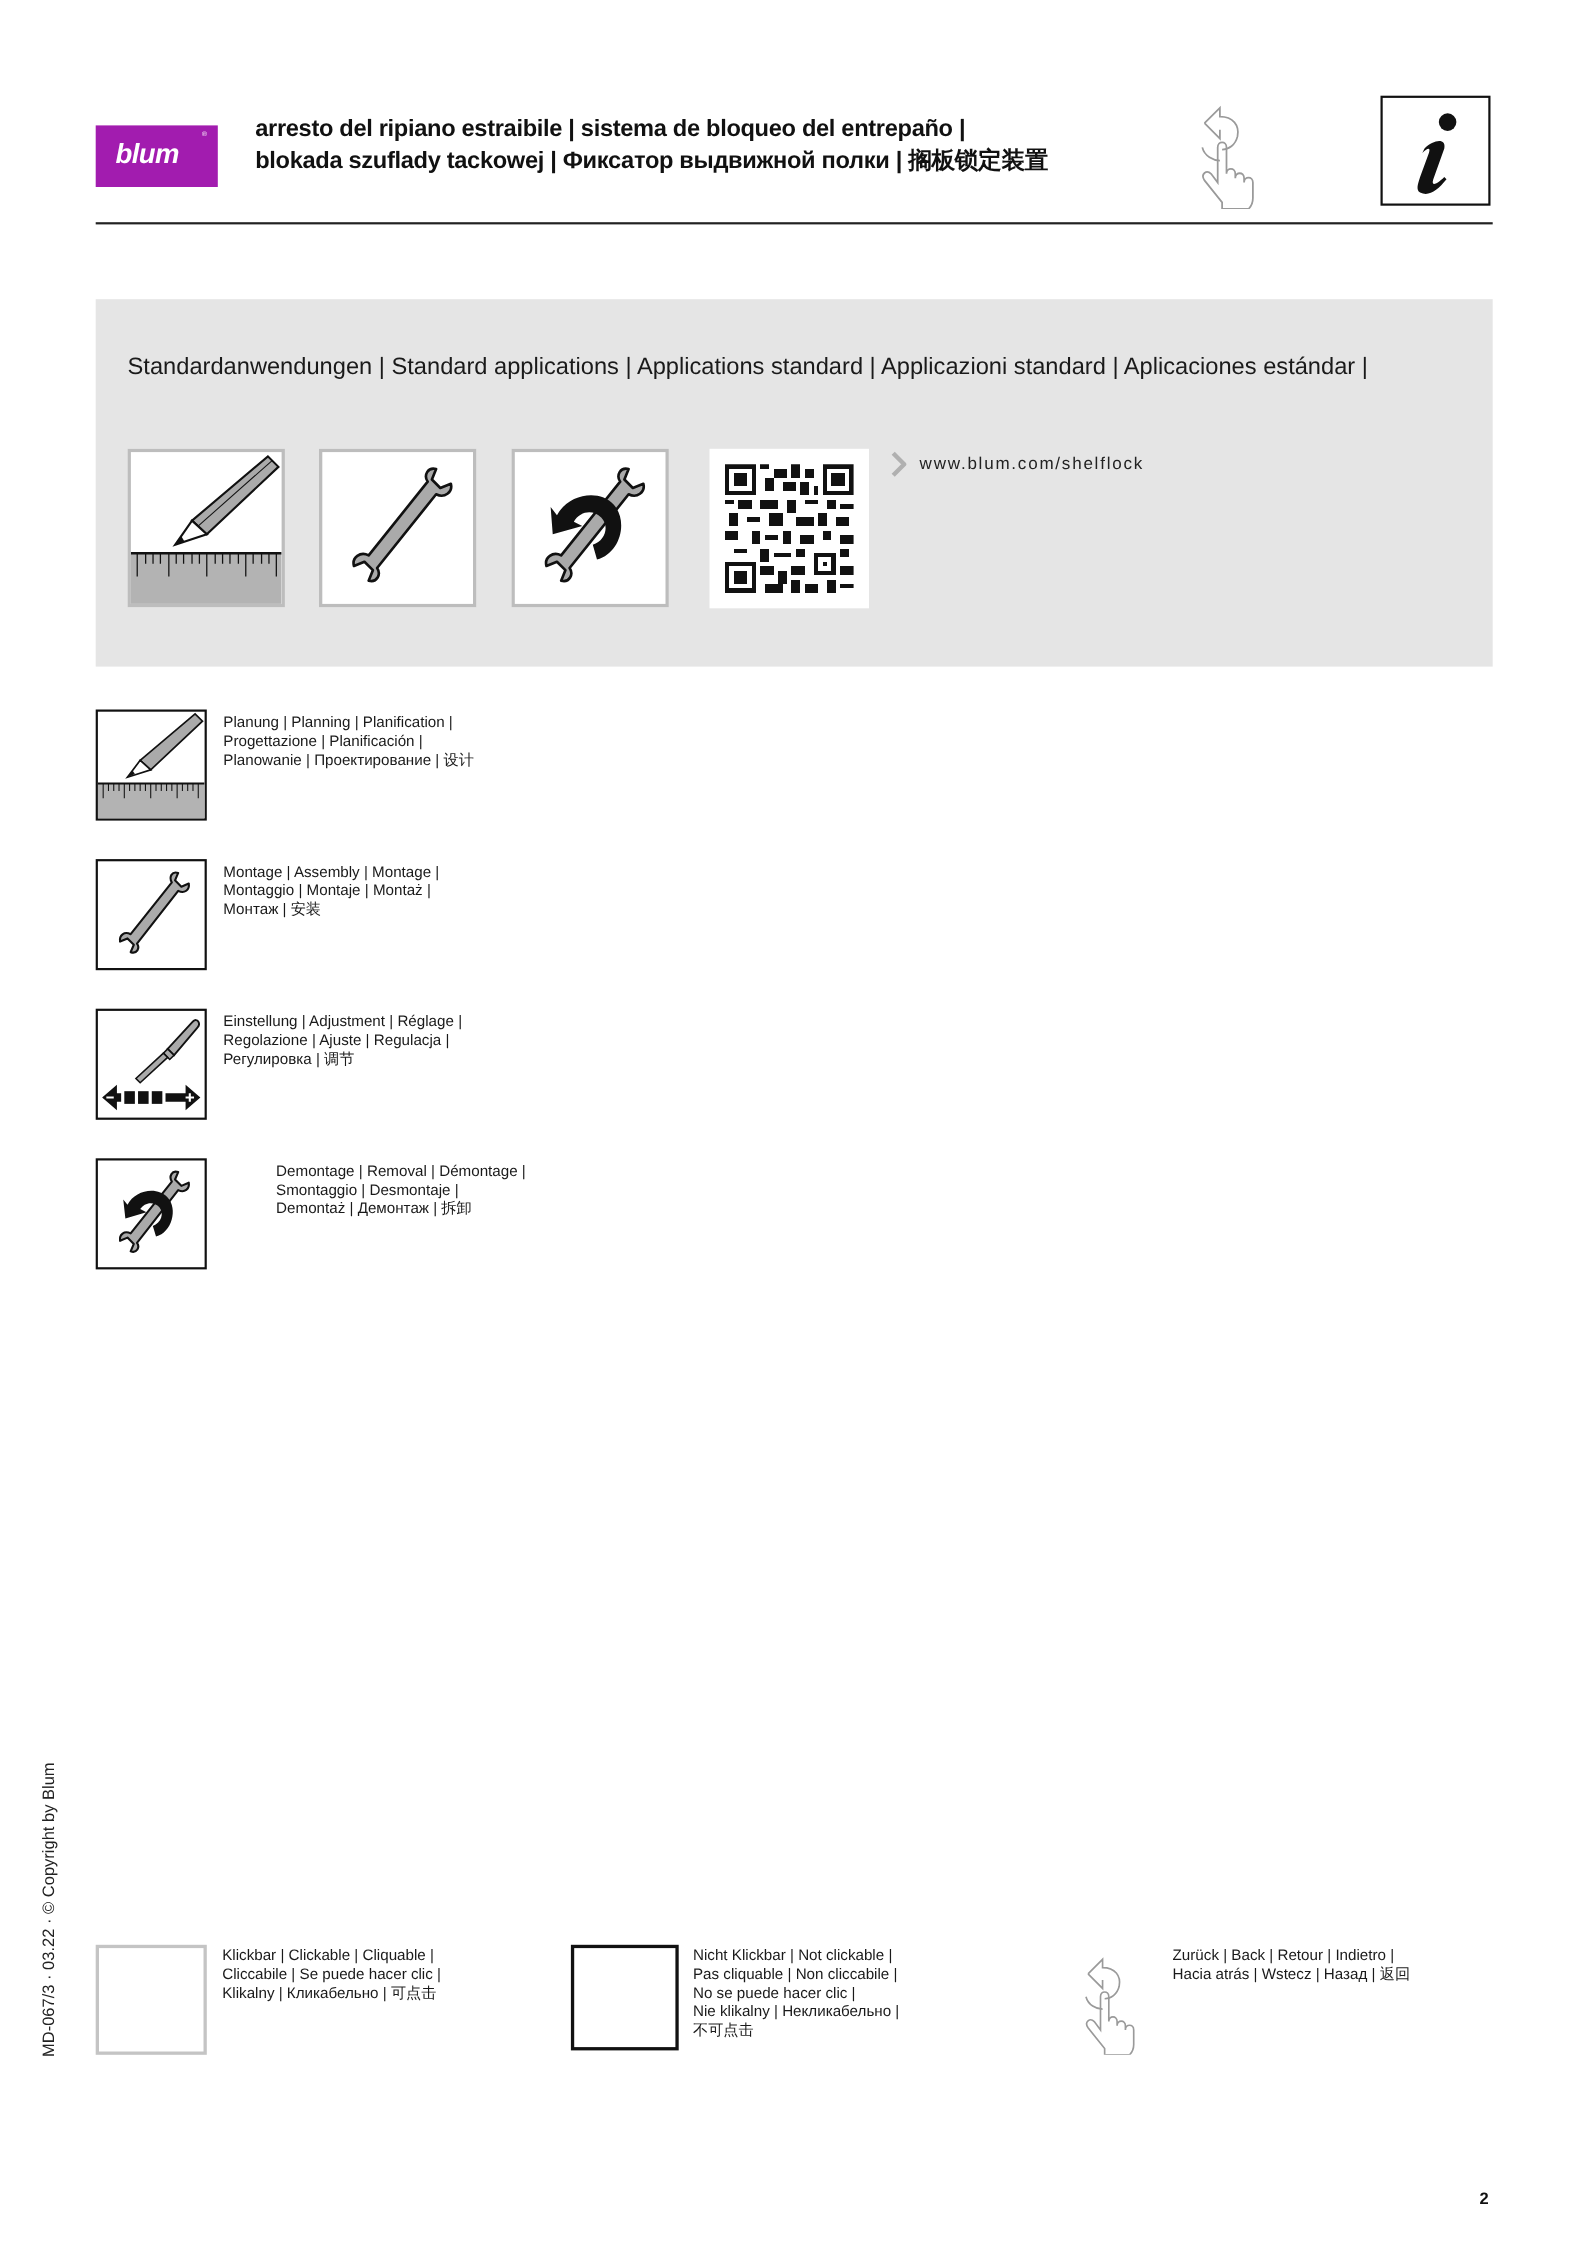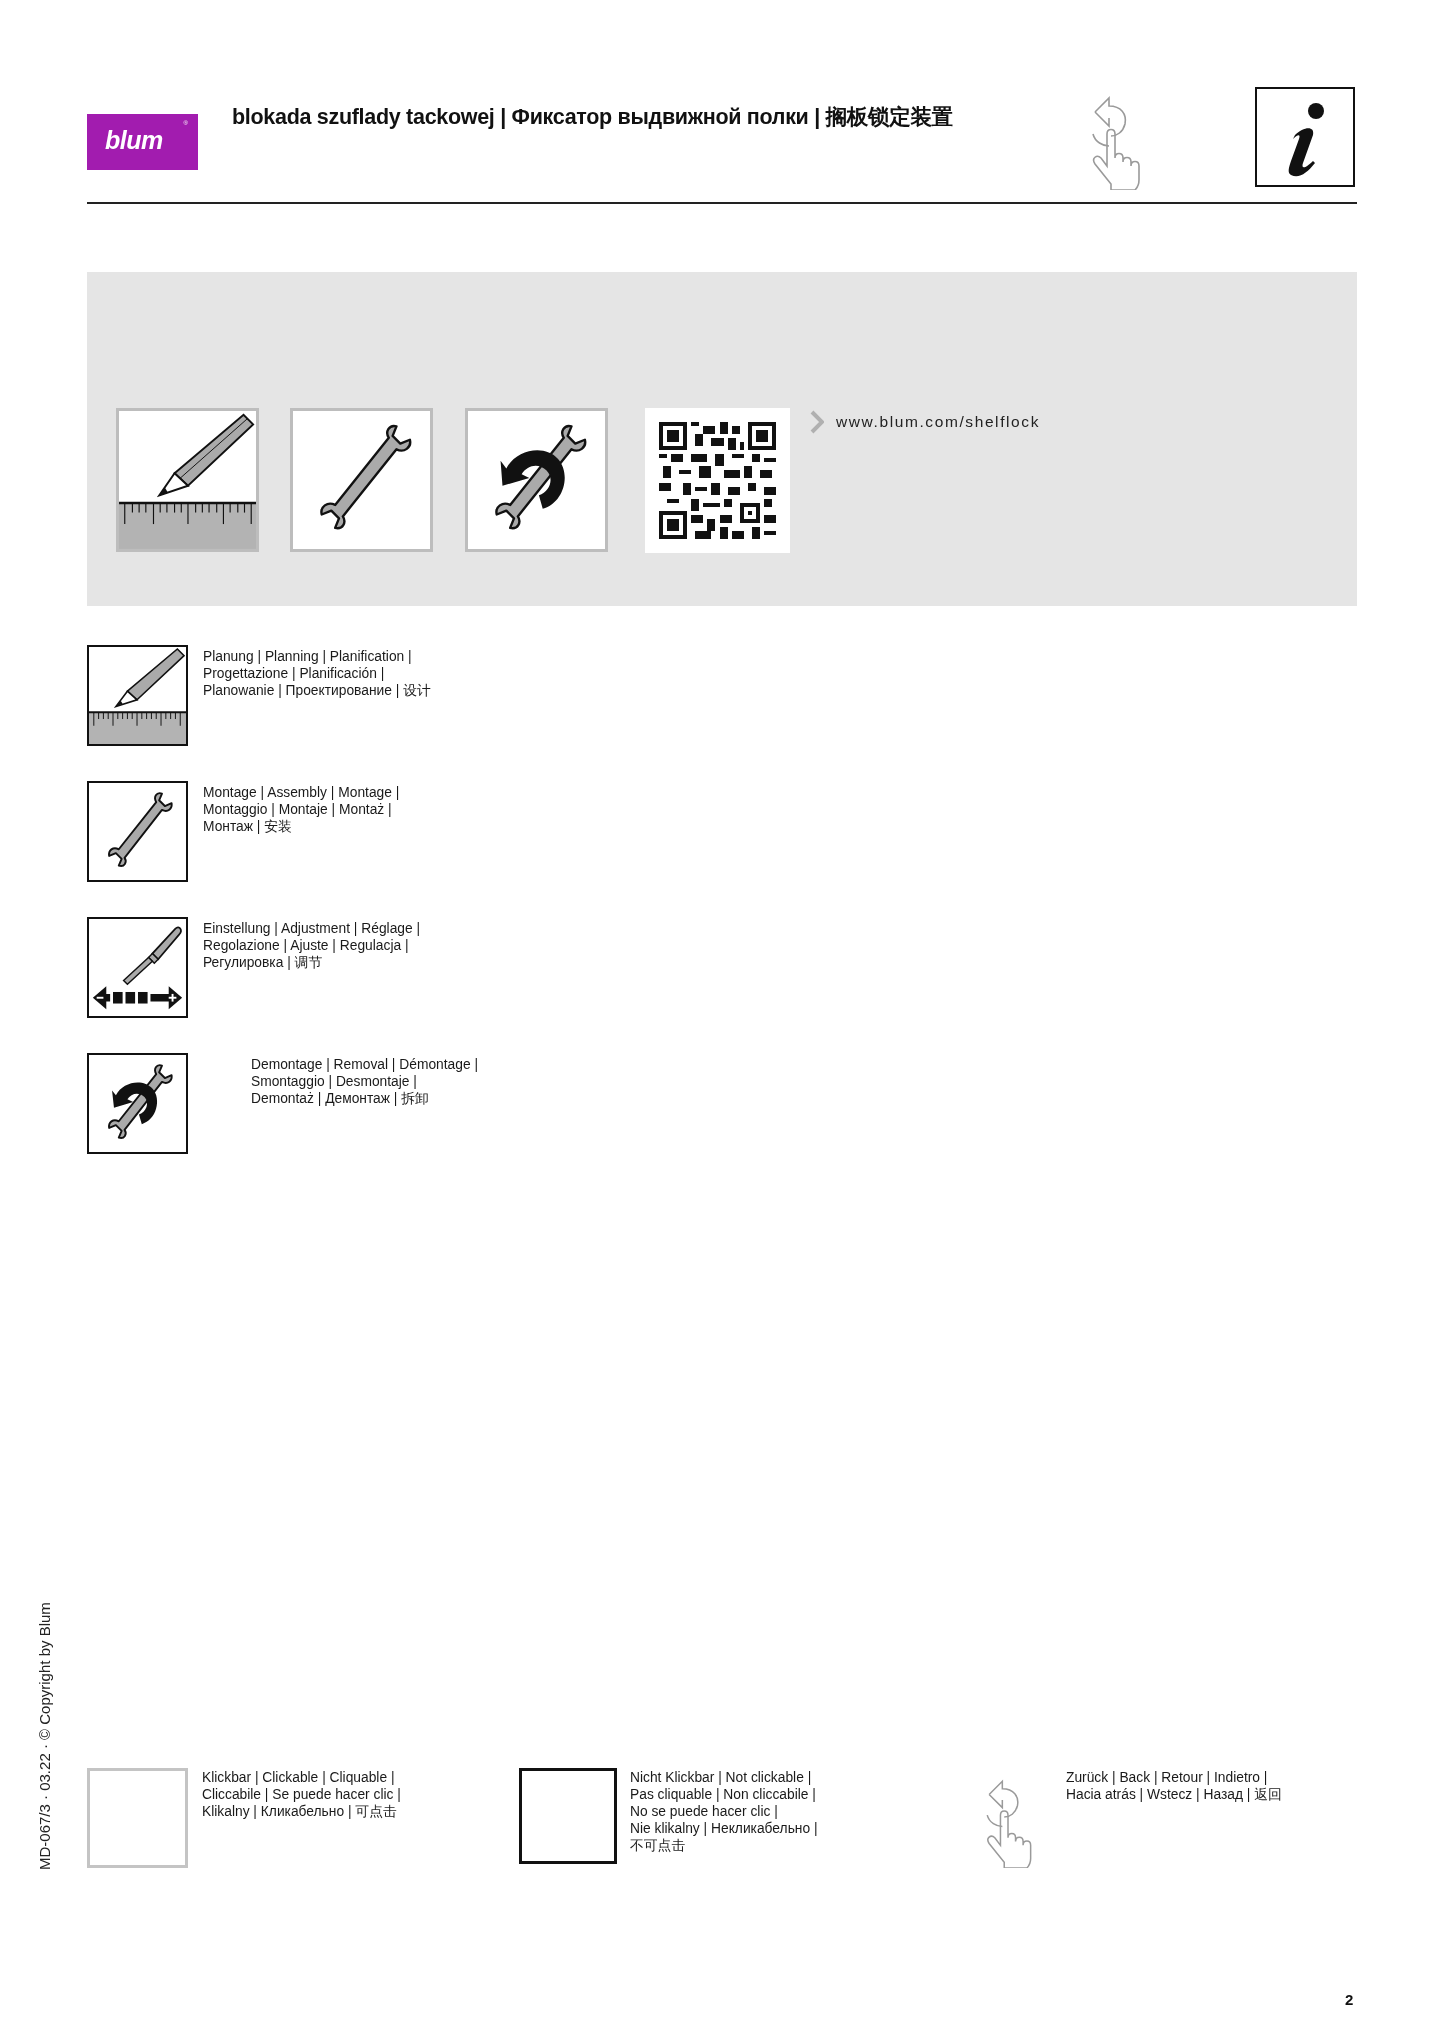--- a/index.html
+++ b/index.html
@@ -41,20 +41,21 @@
 </style>
 </head>
 <body>
 
 <div class="abs logo">
   <span>blum</span>
   <sup>®</sup>
 </div>
 
 <div class="abs title">
+  <div>arresto del ripiano estraibile | sistema de bloqueo del entrepaño |</div>
   <div>blokada szuflady tackowej | Фиксатор выдвижной полки | 搁板锁定装置</div>
 </div>
 
 <div class="abs back-icon-top">
   <svg width="60" height="106" viewBox="0 0 60 106" fill="none" stroke="#9a9a9a" stroke-width="1.6">
     <path d="M10 28 L24 14 L24 22 C36 22 42 30 40 40 C38 48 32 52 26 52"></path>
     <path d="M10 28 L24 42 L24 34"></path>
     <path d="M8 50 C10 58 18 62 24 62"></path>
     <path d="M22 50 C22 44 30 44 30 50 L30 74 C30 68 38 68 38 74 L38 78 C38 72 46 72 46 78 L46 82 C46 76 54 76 54 82 L54 96 C54 100 52 104 50 106 L26 106 L26 100 L10 80 C6 74 12 70 16 74 L22 82 Z"></path>
   </svg>
@@ -65,20 +66,21 @@
     <circle cx="59" cy="22" r="8" fill="#111"></circle>
     <path d="M38 46 C46 38 58 36 56 46 L46 74 C44 80 48 80 56 72 L58 74 C50 84 42 90 34 86 C30 84 32 78 34 72 L42 50 C44 44 40 46 36 50 Z" fill="#111"></path>
   </svg>
 </div>
 
 <div class="abs header-rule"></div>
 
 <div class="abs panel"></div>
 
 <div class="abs panel-title">
+  <div>Standardanwendungen | Standard applications | Applications standard | Applicazioni standard | Aplicaciones estándar |</div>
 </div>
 
 <div class="abs tile" style="left:116px;">
   <svg viewBox="0 0 143 144">
     <rect x="0" y="96" width="143" height="48" fill="#b3b3b3"></rect>
     <line x1="0" y1="96" x2="143" y2="96" stroke="#111" stroke-width="2.5"></line>
     <g stroke="#111" stroke-width="1.2">
       <line x1="6" y1="96" x2="6" y2="118"></line>
         <line x1="14" y1="96" x2="14" y2="106"></line>
         <line x1="21" y1="96" x2="21" y2="106"></line>

